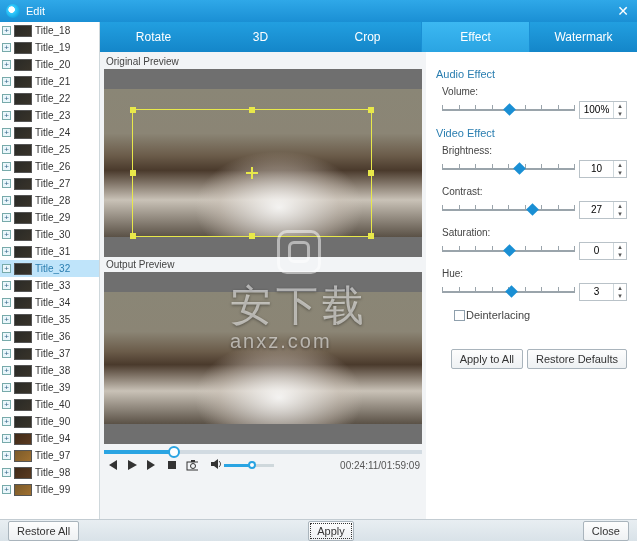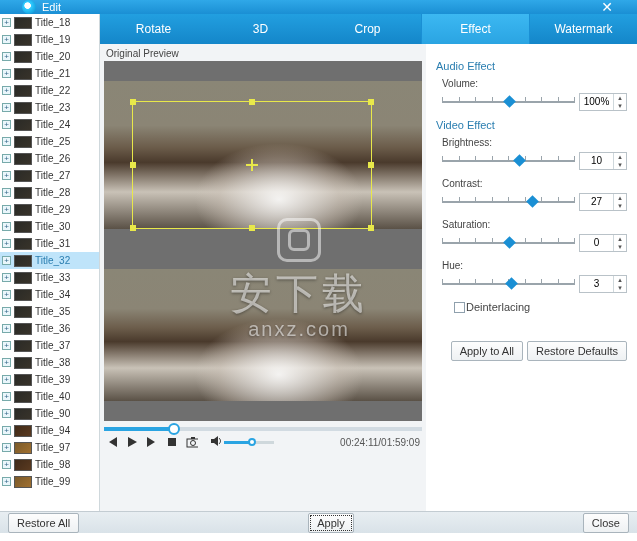--- a/index.html
+++ b/index.html
@@ -1,18 +1,18 @@
 <!DOCTYPE html>
 <html><head>
 <meta charset="utf-8">
 <style>
 * { box-sizing: border-box; margin: 0; padding: 0; font-family: "Segoe UI", Tahoma, sans-serif; font-size: 11px; }
 body { width: 637px; height: 541px; background: #fff; overflow: hidden; position: relative; }
 
-.titlebar { height: 14px; background: linear-gradient(#2fa8e8,#1a8fd4); display: flex; align-items: center; padding: 0 22px; color: #fff; justify-content: space-between; }
+.titlebar { height: 22px; background: linear-gradient(#2fa8e8,#1a8fd4); display: flex; align-items: center; padding: 0 6px; color: #fff; justify-content: space-between; }
 .titlebar .appicon { width: 14px; height: 14px; border-radius: 50%; background: radial-gradient(circle at 40% 40%, #fff 25%, #3cf 30%, #08c); margin-right: 6px; }
 .titlebar .spacer { flex: 1; }
 .titlebar .close { font-size: 14px; cursor: pointer; padding: 0 2px; }
 
 .content { display: flex; height: 497px; }
 
 
 .sidebar { width: 100px; border-right: 1px solid #cfd8dc; overflow-y: auto; background: #fff; }
 .sidebar::-webkit-scrollbar { width: 12px; }
 .sidebar::-webkit-scrollbar-track { background: #eef2f4; }
@@ -79,21 +79,21 @@
 .chk { display:flex; align-items:center; gap:1px; margin:6px 0 0 18px; font-size:10px; color:#444; }
 .chk .box { width:11px; height:11px; border:1px solid #8fa0ad; background:#fff; }
 
 .fxbtns { display:flex; gap:4px; justify-content:flex-end; margin-top:28px; }
 .btn { border:1px solid #a9b4bc; background:linear-gradient(#fdfdfd,#eef1f3); padding:3px 8px; font-size:11px; color:#333; cursor:pointer; border-radius:2px; }
 .btn:focus, .btn.focus { outline:1px dotted #333; outline-offset:-3px; }
 
 .footer { height:22px; background:linear-gradient(#e8eef2,#d9e2e8); border-top:1px solid #c3ccd2; display:flex; align-items:center; justify-content:space-between; gap:4px; padding:0 8px; }
 
 
-.wm { position:absolute; top:218px; left:230px; color:rgba(255,255,255,.55); font-family: "Microsoft YaHei", sans-serif; text-align:center; pointer-events:none; text-shadow:0 1px 3px rgba(0,0,0,.4); }
+.wm { position:absolute; top:230px; left:230px; color:rgba(255,255,255,.55); font-family: "Microsoft YaHei", sans-serif; pointer-events:none; text-shadow:0 1px 3px rgba(0,0,0,.4); }
 .wm .cn { font-size:42px; letter-spacing:4px; }
 .wm .en { font-size:20px; letter-spacing:2px; margin-top:-4px; }
 .wm .badge { width:44px; height:44px; border:3px solid rgba(255,255,255,.5); border-radius:10px; margin:0 auto 4px; position:relative; }
 .wm .badge:before{content:"";position:absolute;inset:8px;border:3px solid rgba(255,255,255,.5);border-radius:6px;}
 </style>
 </head>
 <body>
 
 <div class="titlebar">
   <div class="appicon"></div>
@@ -265,20 +265,21 @@
               <div class="h h2"></div>
               <div class="h h3"></div>
             <div class="h h4"></div>
               <div class="h h5"></div>
             <div class="h h6"></div>
               <div class="h h7"></div>
               <div class="h h8"></div>
             <div class="cross"></div>
           </div>
         </div>
+        <div class="phead">Output Preview</div>
         <div class="pbox" style="height:172px">
           <div class="img"></div>
         </div>
 
         <div style="margin-top:6px">
           <div class="track">
             <div class="prog" id="seekprog" style="width: 22%;"></div>
             <div class="thumbdot" id="seekthumb" style="left: calc(22% - 6px);"></div>
           </div>
           <div class="controls">

